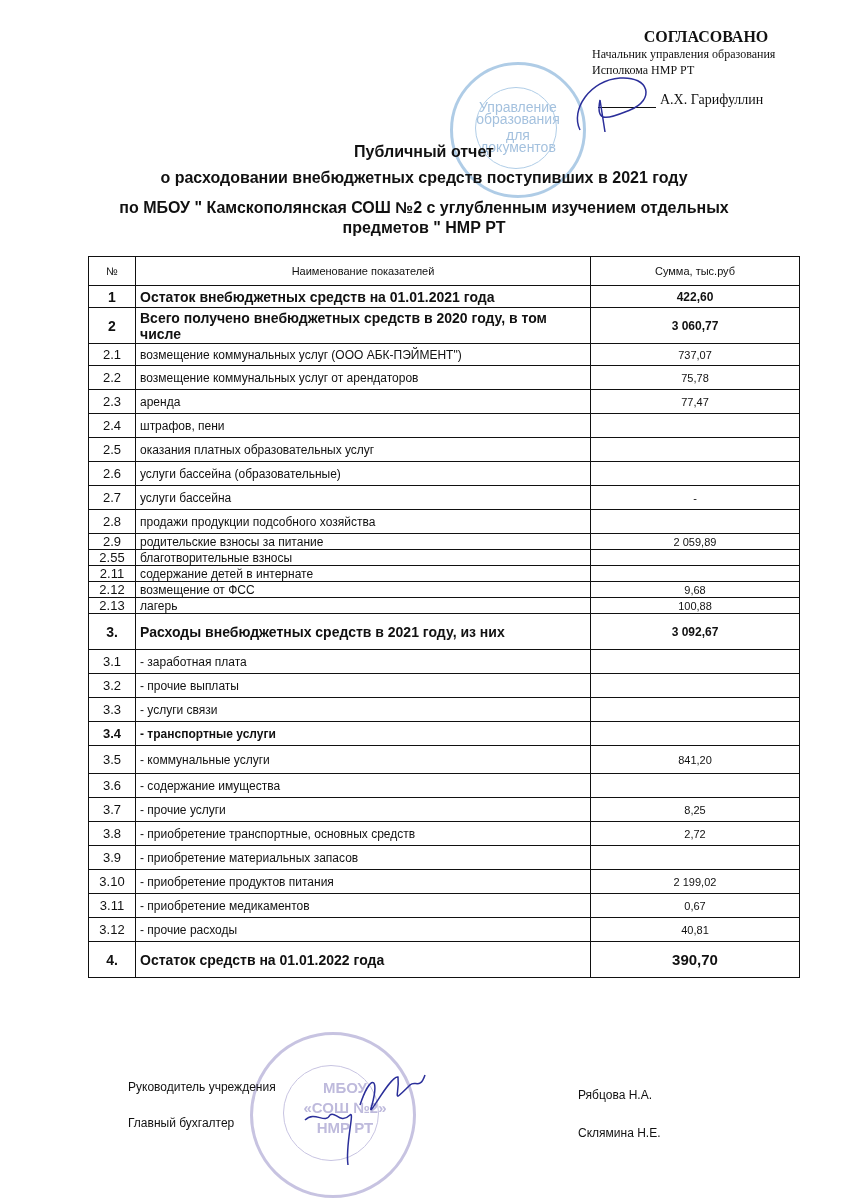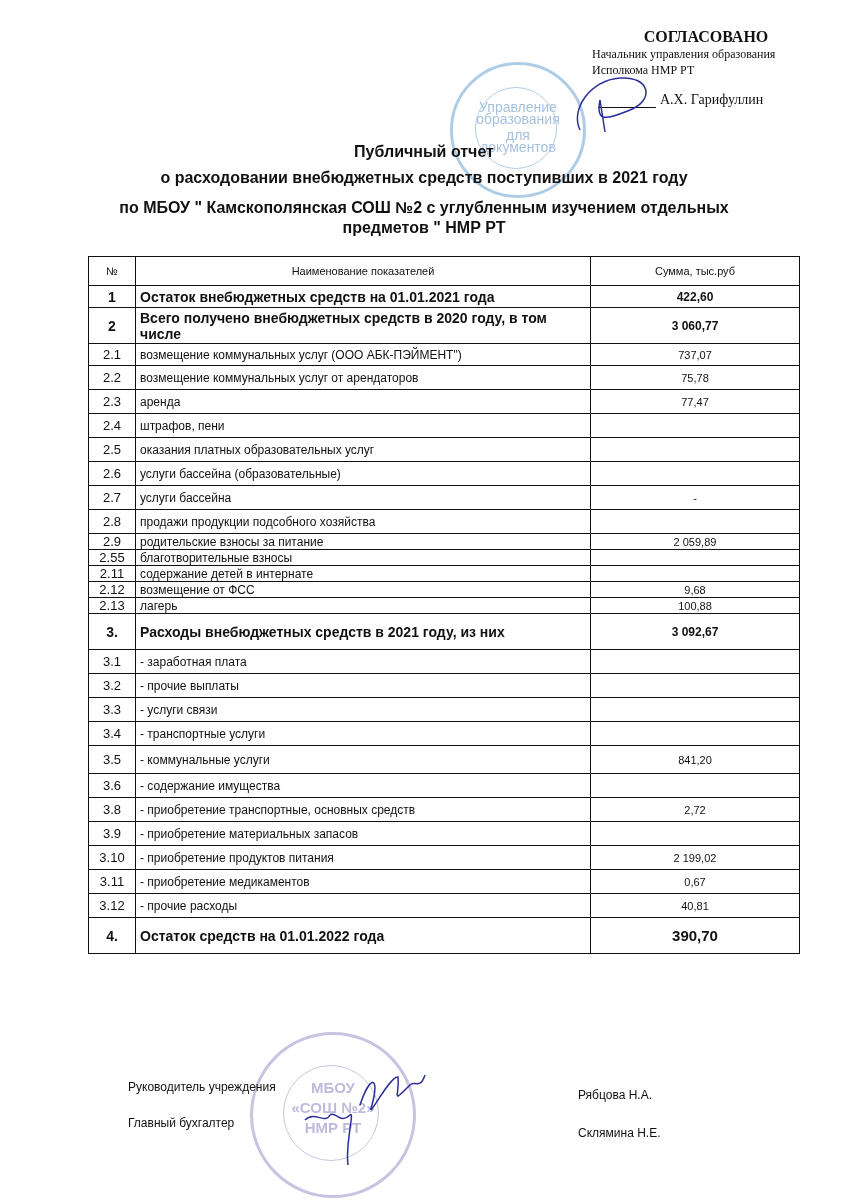--- a/index.html
+++ b/index.html
@@ -23,21 +23,21 @@
   tr.bold td.v { font-weight:bold; font-size:12px; }
   tr.final td.v { font-size:15px; }
   tr.hdr td { font-size:11px; text-align:center; height:28px; }
   .sig { position:absolute; font-size:12px; }
   .stamp { position:absolute; border-radius:50%; opacity:0.55; }
   .stamp1 { left:450px; top:62px; width:130px; height:130px; border:3px solid #6fa4d3; }
   .stamp1 .inner { position:absolute; left:22px; top:22px; width:80px; height:80px; border:1px solid #6fa4d3; border-radius:50%; }
   .stamp1 .txt { position:absolute; left:0; width:130px; text-align:center; color:#5a8fc4; font-size:14px; }
   .stamp2 { left:250px; top:1032px; width:160px; height:160px; border:3px solid #9a93c9; }
   .stamp2 .inner { position:absolute; left:30px; top:30px; width:94px; height:94px; border:1px solid #9a93c9; border-radius:50%; }
-  .stamp2 .txt { position:absolute; left:0; width:160px; text-align:center; color:#8a82c0; font-size:15px; font-weight:bold; }
+  .stamp2 .txt { position:absolute; left:12px; width:160px; text-align:center; color:#8a82c0; font-size:15px; font-weight:bold; }
   svg.scrawl { position:absolute; }
 </style>
 </head>
 <body>
 
 <div class="approval">
   <div class="head">СОГЛАСОВАНО</div>
   <div class="line">Начальник  управления образования</div>
   <div class="line">Исполкома НМР РТ</div>
   <div class="sign">
@@ -157,34 +157,39 @@
       <tr style="height: 24px; margin-top: 16px;">
         <td class="n">3.2</td>
         <td class="lbl">- прочие выплаты</td>
         <td class="v"></td>
       </tr>
       <tr style="height: 24px;">
         <td class="n">3.3</td>
         <td class="lbl">- услуги связи</td>
         <td class="v"></td>
       </tr>
-      <tr style="height: 24px;">
+      <tr style="height: 24px; font-weight: bold;">
         <td class="n">3.4</td>
         <td class="lbl">- транспортные услуги</td>
         <td class="v"></td>
       </tr>
       <tr style="height: 28px;">
         <td class="n">3.5</td>
         <td class="lbl">- коммунальные услуги</td>
         <td class="v">841,20</td>
       </tr>
       <tr style="height: 24px;">
         <td class="n">3.6</td>
         <td class="lbl">- содержание имущества</td>
         <td class="v"></td>
+      </tr>
+      <tr style="height: 24px;">
+        <td class="n">3.7</td>
+        <td class="lbl">- прочие услуги</td>
+        <td class="v">8,25</td>
       </tr>
       <tr style="height: 24px;">
         <td class="n">3.8</td>
         <td class="lbl">- приобретение транспортные, основных средств</td>
         <td class="v">2,72</td>
       </tr>
       <tr style="height: 24px;">
         <td class="n">3.9</td>
         <td class="lbl">- приобретение материальных запасов</td>
         <td class="v"></td>

